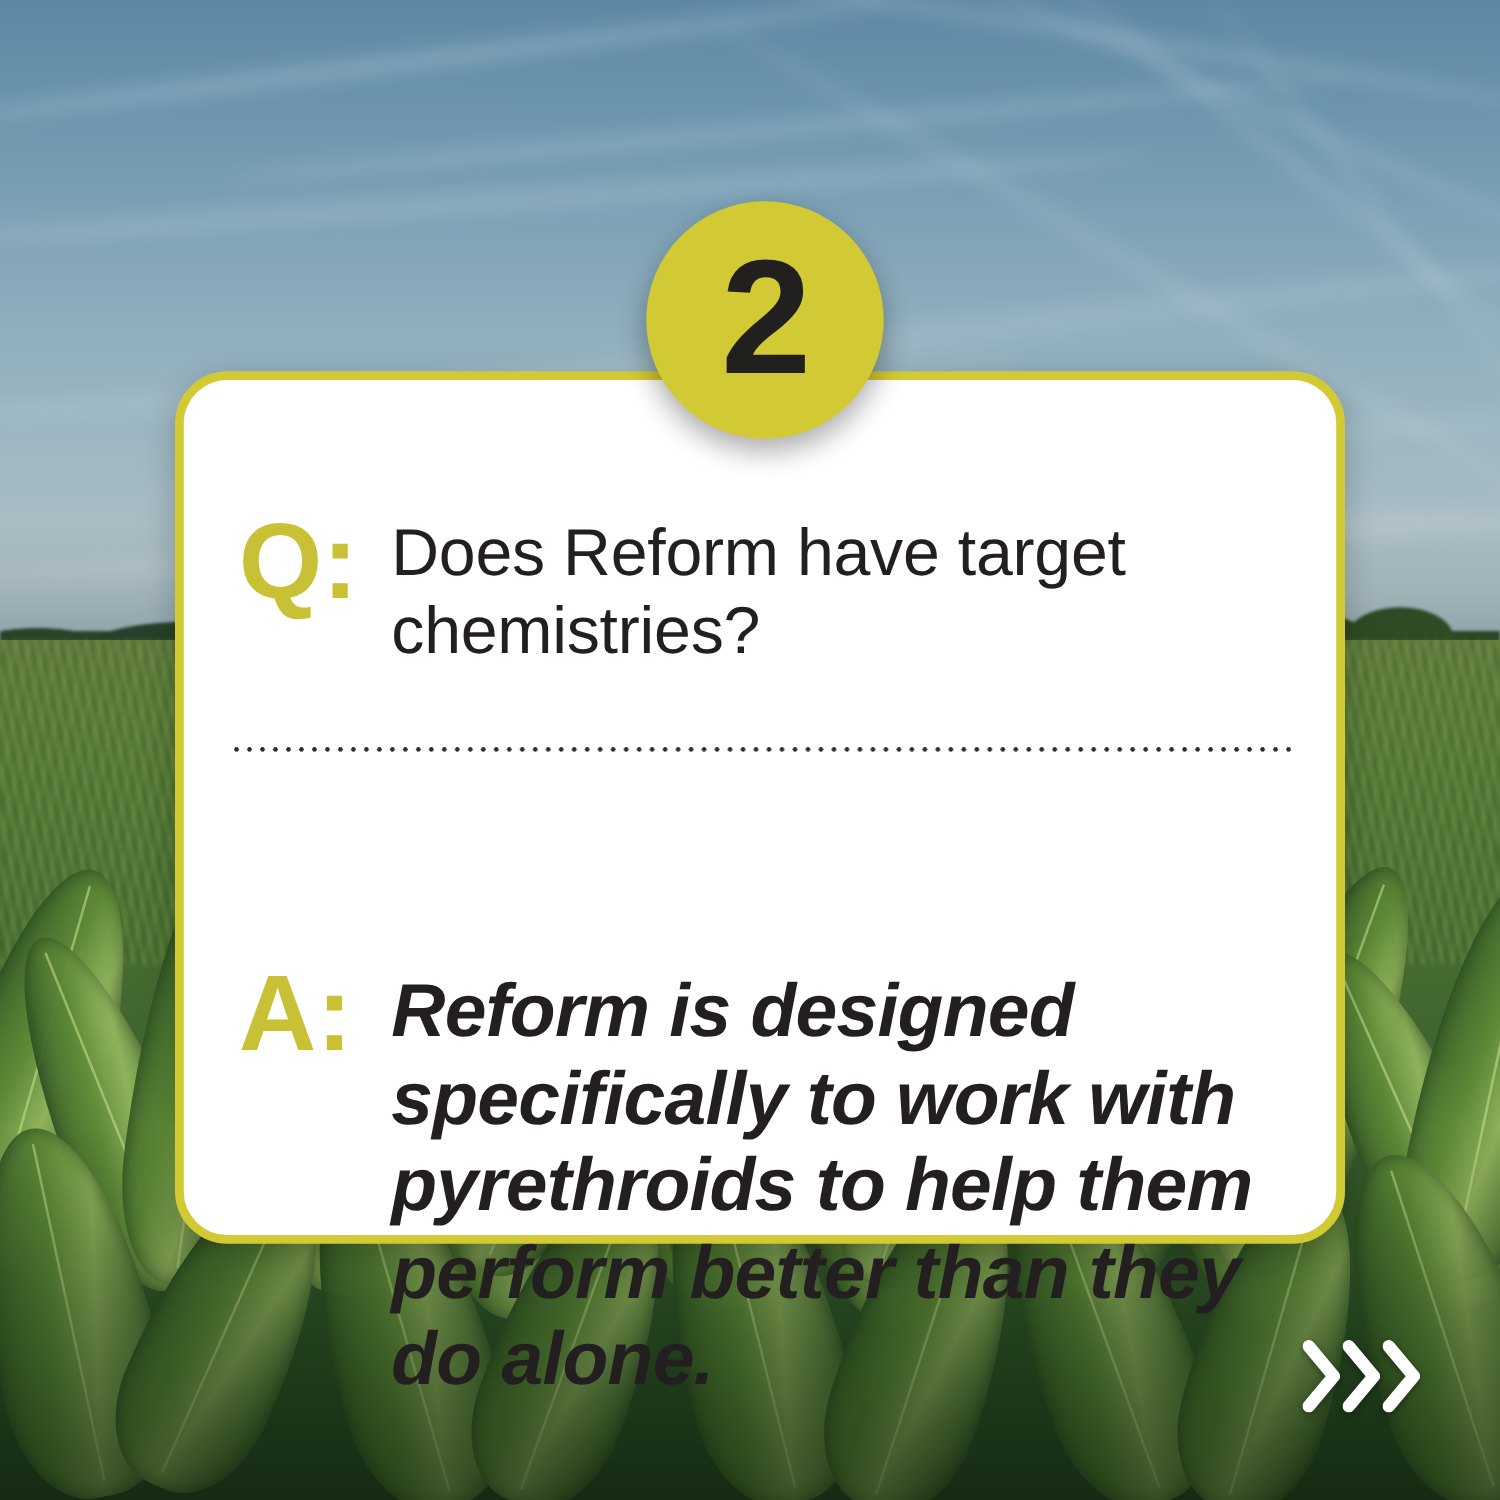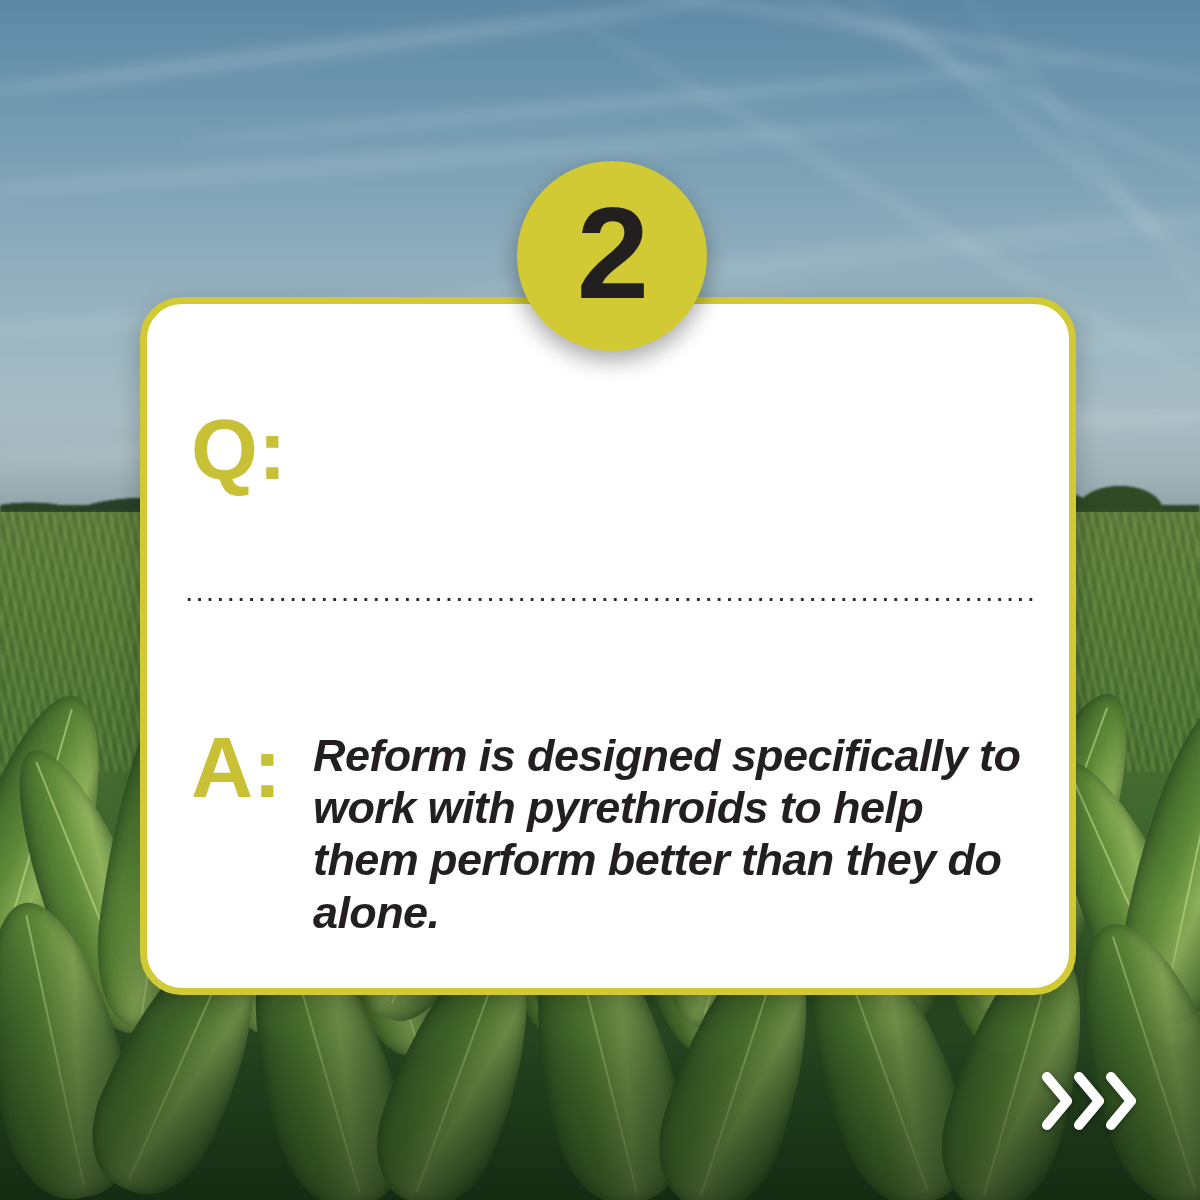--- a/index.html
+++ b/index.html
@@ -123,21 +123,21 @@
     flex:0 0 auto; user-select:none;
   }
   .q-marker { font-size:86px; width:122px; margin-top:102px; }
   .a-marker { font-size:86px; width:122px; margin-top:232px; }
 
   .q-text {
     font-size:53px; line-height:1.17; color:#231f20;
     font-weight:400; letter-spacing:-.2px; padding-top:108px;
   }
   .a-text {
-    font-size:45px; line-height:1.16; color:#231f20;
+    font-size:60px; line-height:1.16; color:#231f20;
     font-weight:700; font-style:italic; letter-spacing:-.6px;
     font-stretch:condensed; padding-top:238px;
   }
 
   
   #qa-divider {
     position:absolute; left:37px; top:293px; width:852px; height:5px;
     background-image:radial-gradient(circle, #2b2b2b 0 1.6px, transparent 1.9px);
     background-size:10.4px 5px; background-repeat:repeat-x;
   }
@@ -207,20 +207,21 @@
 </div>
 
 <div id="number-badge">
   <span class="num">2</span>
 </div>
 
 <div id="qa-card">
 
   <div class="qa-row">
     <span class="marker q-marker">Q:</span>
+    <span class="q-text">Does Reform have target chemistries?</span>
   </div>
 
   <div id="qa-divider"></div>
 
   <div class="qa-row">
     <span class="marker a-marker">A:</span>
     <span class="a-text">Reform is designed specifically to work with pyrethroids to help them perform better than they do alone.</span>
   </div>
 
 </div>

